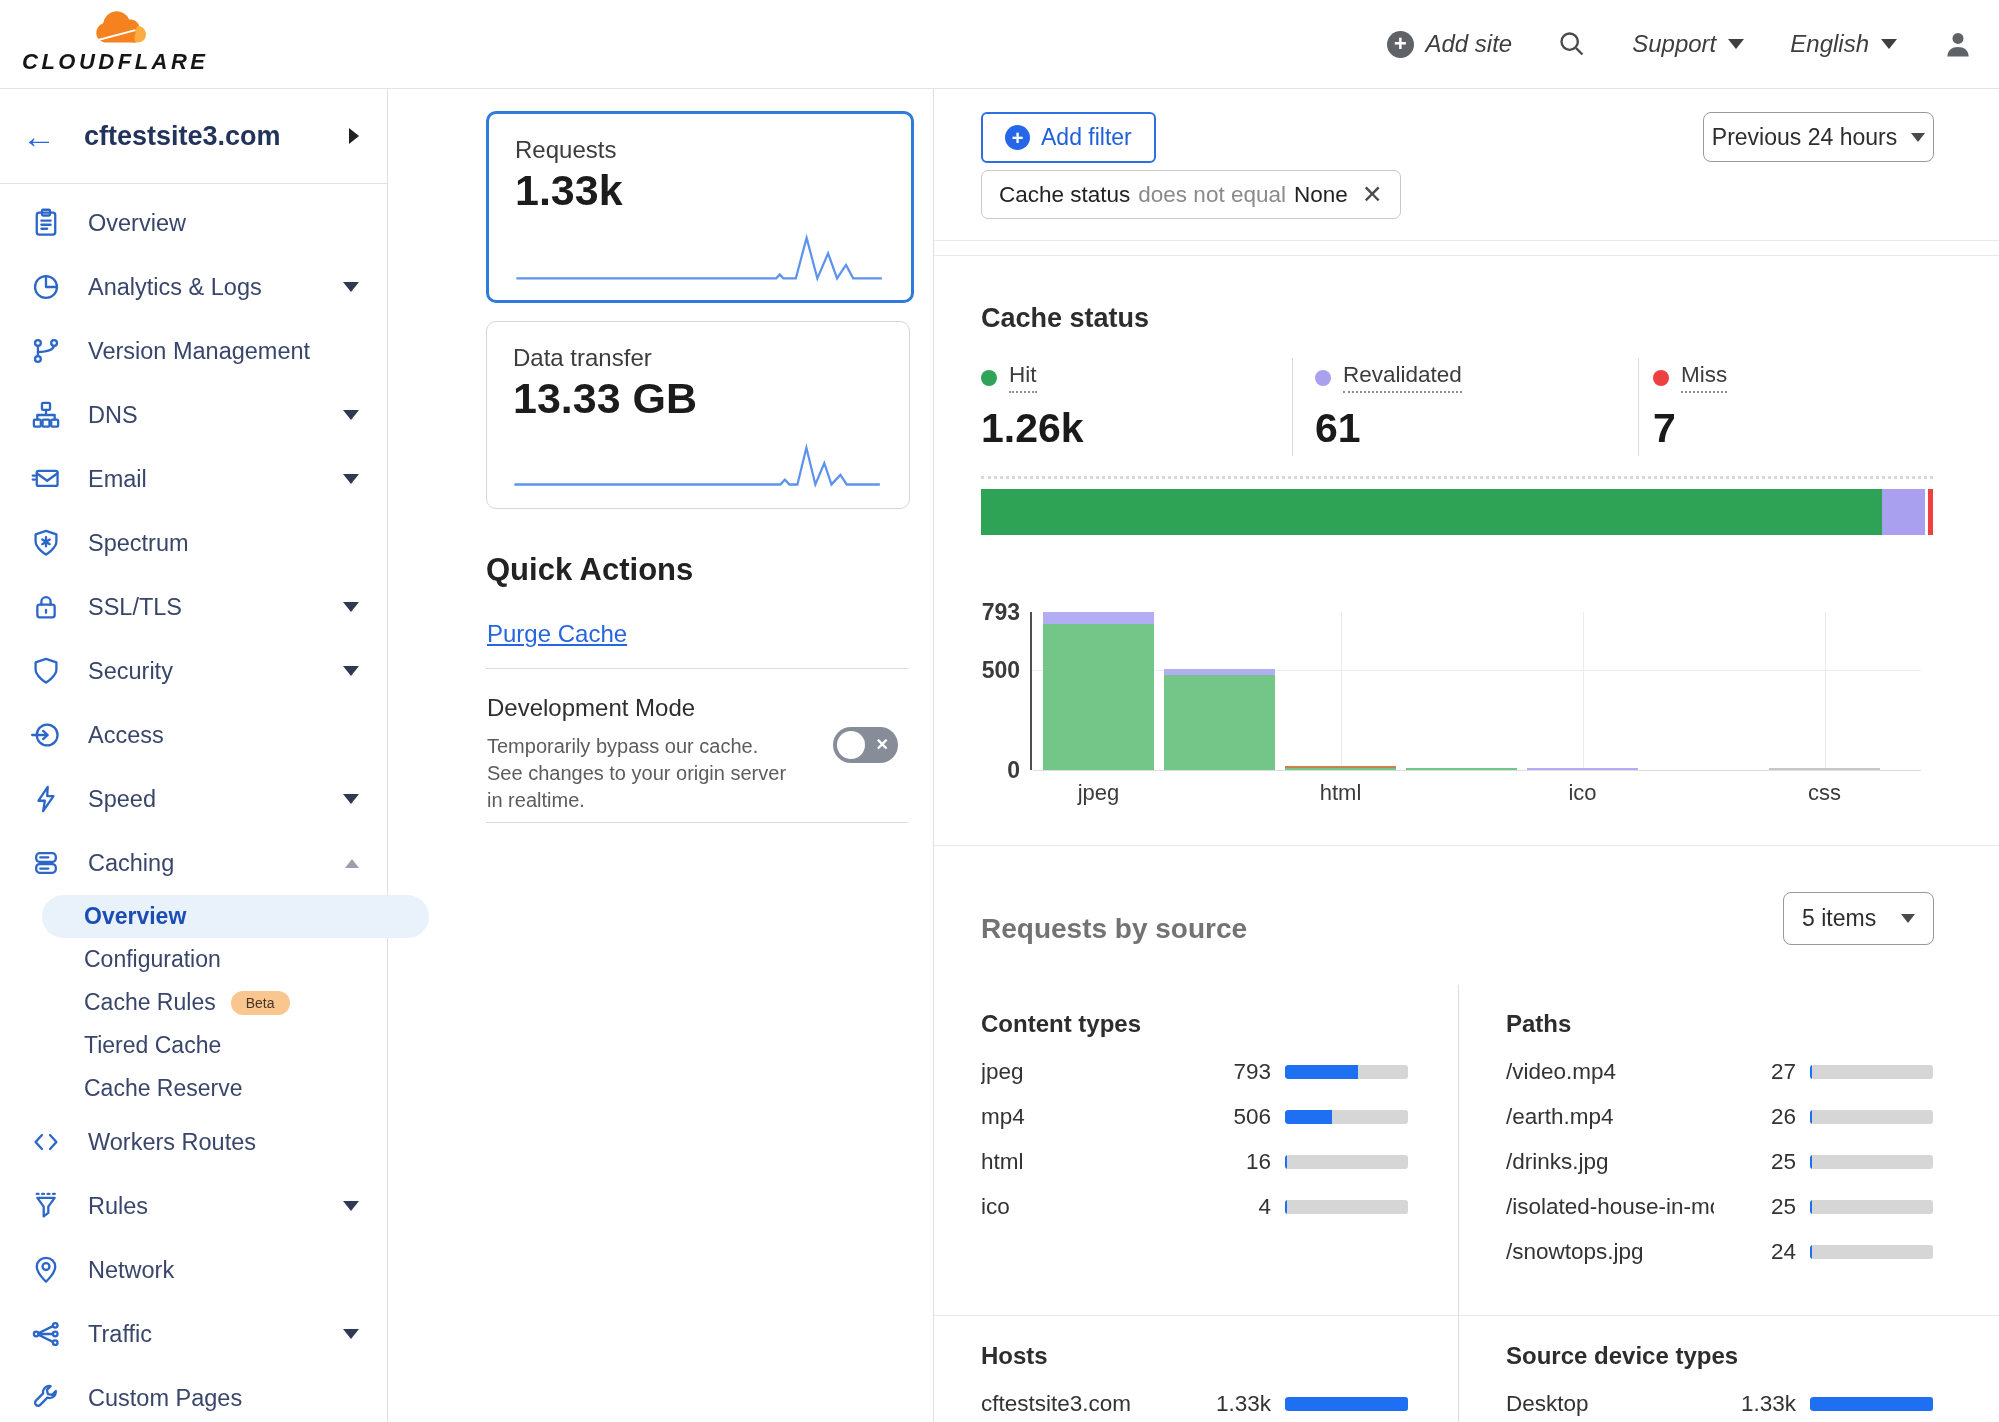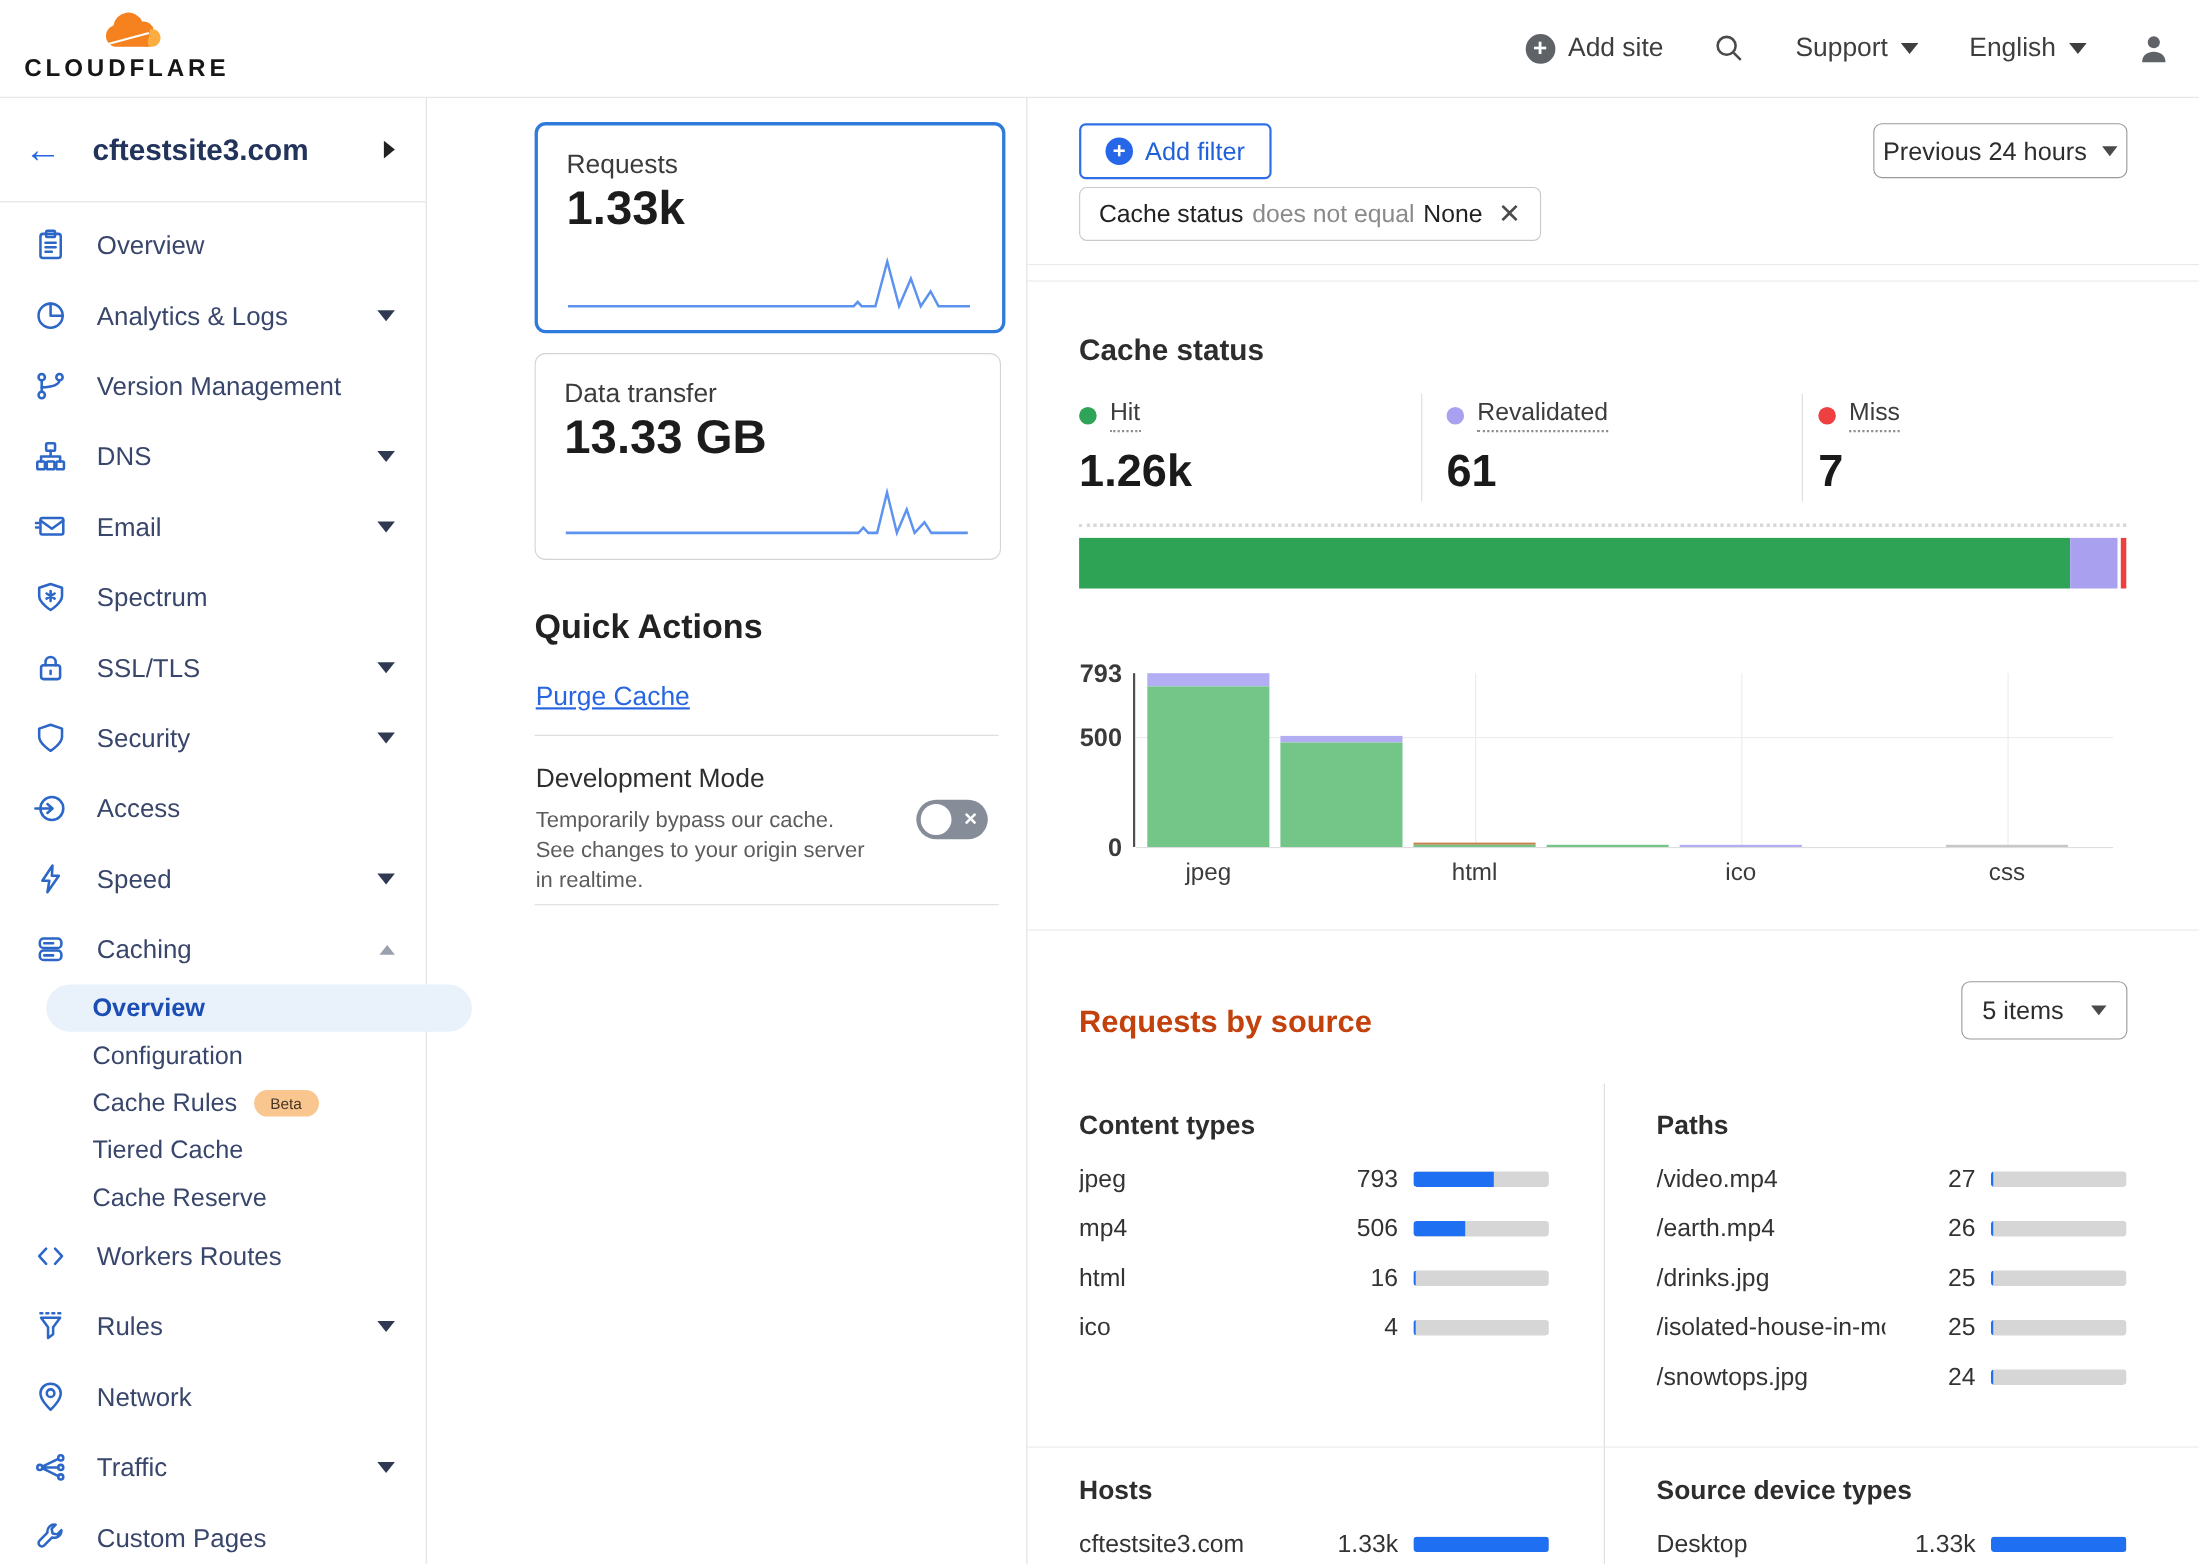--- a/index.html
+++ b/index.html
@@ -1,18 +1,18 @@
 <!DOCTYPE html>
 <html><head>
 <meta charset="utf-8">
 <style>
   html,body{margin:0;padding:0;background:#fff;font-family:"Liberation Sans",sans-serif;color:#222;}
   .page{position:relative;width:1999px;height:1422px;overflow:hidden;background:#fff;}
   
-  .topbar{position:absolute;top:0;left:0;width:1999px;height:88px;border-bottom:1px solid #e3e3e3;background:#fff;}
+  .topbar{position:absolute;top:0;left:0;width:1999px;height:88px;border-bottom:1px solid #e3e3e3;background:#fff;font-style:italic;}
   .logo{position:absolute;left:22px;top:6px;width:200px;cursor:pointer;}
   .logo svg{display:block;margin-left:70px;}
   .logo .brand{font-size:22px;font-weight:700;letter-spacing:3.5px;color:#161616;margin-top:1px;}
   .topnav{position:absolute;right:26px;top:0;height:88px;display:flex;align-items:center;gap:46px;}
   .topnav .tn-item{display:flex;align-items:center;gap:12px;font-size:24px;color:#3e3e3e;cursor:pointer;}
   .plus-circle{display:inline-flex;align-items:center;justify-content:center;width:27px;height:27px;border-radius:50%;background:#5f6368;color:#fff;font-size:22px;line-height:1;font-weight:700;}
   .tri{width:0;height:0;border-left:8px solid transparent;border-right:8px solid transparent;border-top:10px solid #3f3f3f;}
   
   .sidebar{position:absolute;top:89px;left:0;width:387px;height:1333px;border-right:1px solid #e0e0e0;background:#fff;}
   .site-row{height:94px;border-bottom:1px solid #e0e0e0;display:flex;align-items:center;position:relative;}
@@ -69,21 +69,21 @@
   
   .yaxis{position:absolute;left:946px;top:0;width:74px;text-align:right;}
   .ytick{position:absolute;right:0;font-size:23px;font-weight:700;color:#3a3a3a;width:74px;}
   .yaxis-line{position:absolute;left:1030px;top:612px;width:2px;height:158px;background:#4f4f4f;}
   .plot{position:absolute;left:1033px;top:612px;width:888px;height:158px;border-bottom:1px solid #dedede;overflow:visible;}
   .vbar{position:absolute;bottom:0;display:flex;flex-direction:column-reverse;}
   .vgrid{position:absolute;top:0;bottom:0;width:1px;background:#ebebeb;}
   .hgrid{position:absolute;left:0;right:0;height:1px;background:#ececec;}
   .xlab{position:absolute;top:168px;transform:translateX(-50%);font-size:22px;color:#3b3b3b;}
   
-  .rbs-title{position:absolute;left:981px;top:913px;font-size:28px;font-weight:700;color:#c2410c;}
+  .rbs-title{position:absolute;left:981px;top:913px;font-size:28px;font-weight:700;color:#737373;}
   .items-select{position:absolute;left:1783px;top:892px;width:151px;height:53px;border:1px solid #999;border-radius:8px;justify-content:space-between;padding:0 18px;font-size:23px;color:#2d2d2d;}
   .col-div{position:absolute;left:1458px;top:985px;width:1px;height:437px;background:#dcdcdc;}
   .col-head{position:absolute;font-size:24px;font-weight:700;color:#2d2d2d;}
   .rows{position:absolute;width:427px;}
   .prow{height:45px;display:flex;align-items:center;}
   .prow .plabel{flex:1;font-size:22.5px;color:#333;white-space:nowrap;overflow:hidden;}
   .prow .pvalue{width:82px;text-align:right;font-size:22.5px;color:#333;}
   .prow .ptrack{width:123px;height:14px;margin-left:14px;border-radius:3px;background:#d6d6d6;overflow:hidden;}
   .prow .pfill{height:100%;border-radius:3px 0 0 3px;}
 </style>

